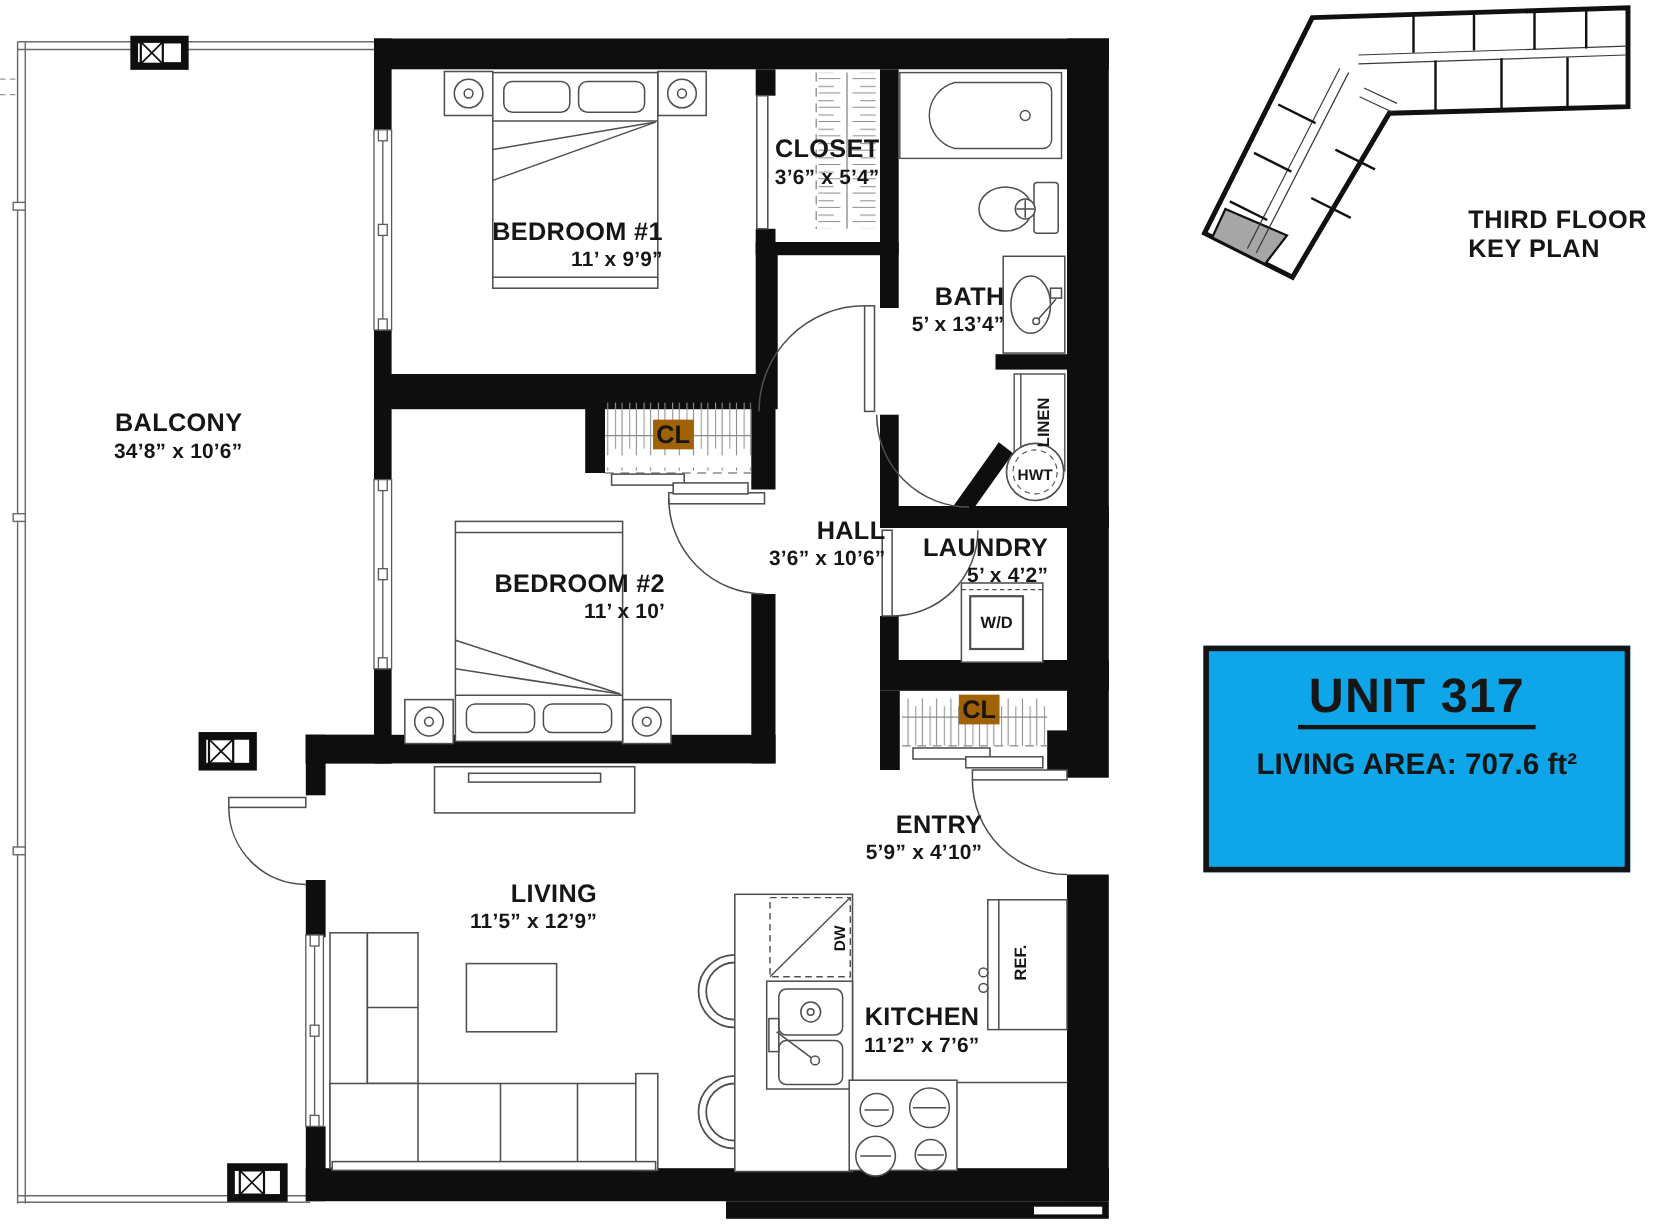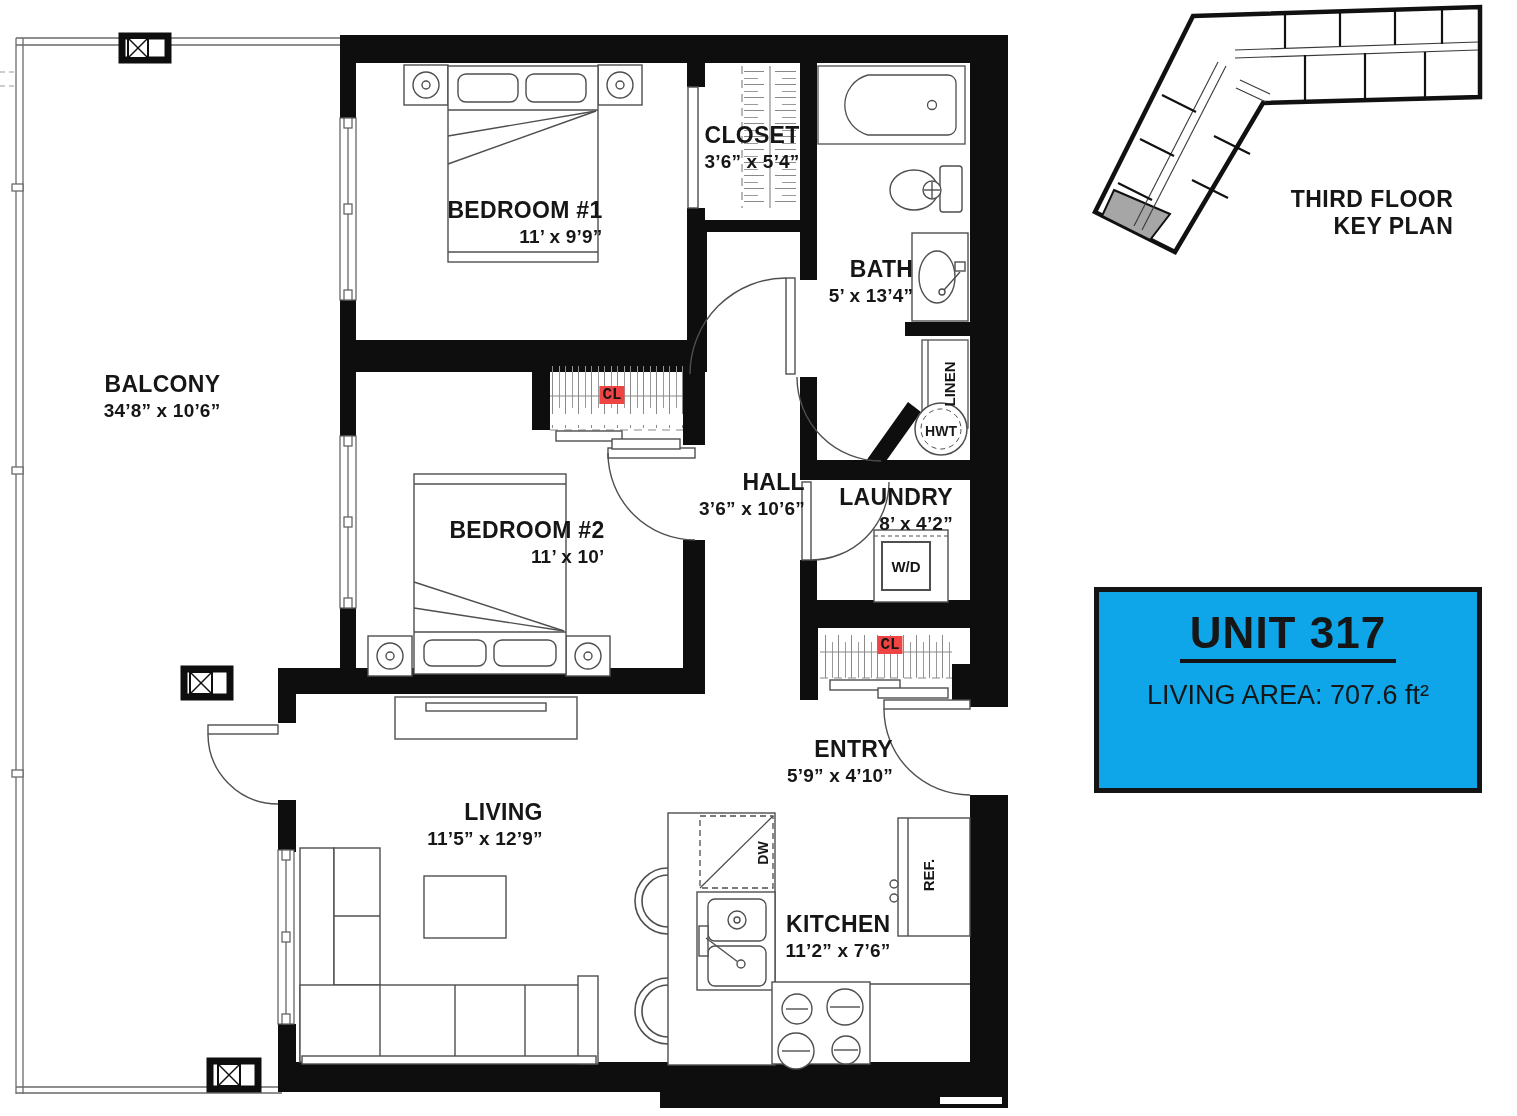--- a/index.html
+++ b/index.html
@@ -3,29 +3,29 @@
 <meta charset="utf-8">
 <style>
   html,body{margin:0;padding:0;background:#fff;}
   #stage{position:relative;width:1517px;height:1116px;background:#fff;overflow:hidden;
          font-family:"Liberation Sans","DejaVu Sans",sans-serif;color:#161616;}
   svg{position:absolute;display:block;}
   .room-label{position:absolute;transform:translateX(-50%);text-align:right;white-space:nowrap;}
   .rn{font-size:23px;font-weight:bold;letter-spacing:.3px;line-height:26px;}
   .rd{font-size:19px;font-weight:bold;letter-spacing:.2px;line-height:22px;margin-top:3px;}
   .fx{position:absolute;transform:translate(-50%,-50%);font-weight:bold;font-size:15px;white-space:nowrap;}
-  .fx.big{font-size:16px;background:#ef4444;padding:0 3px;font-family:Liberation Mono, monospace;}
+  .fx.big{font-size:23px;background:#a16207;padding:0 3px;}
   .fx.rot{transform:translate(-50%,-50%) rotate(-90deg);}
-  #keyplan-title{position:absolute;left:1372px;top:186px;transform:translateX(-50%);
-    text-align:right;font-weight:bold;font-size:23px;line-height:27px;letter-spacing:.5px;white-space:nowrap;}
+  #keyplan-title{position:absolute;left:1416px;top:186px;transform:translateX(-50%);
+    text-align:left;font-weight:bold;font-size:23px;line-height:27px;letter-spacing:.5px;white-space:nowrap;}
   #info-box{position:absolute;left:1094px;top:587px;width:388px;height:206px;border:5px solid #141414;
     box-sizing:border-box;background:#0ea5e9;text-align:center;}
   #info-title{margin-top:16px;font-size:44px;font-weight:bold;letter-spacing:1px;}
   #info-title span{border-bottom:4px solid #141414;padding:0 10px 2px;}
-  .info-line{font-size:27px;font-weight:normal;line-height:34px;white-space:nowrap;}
+  .info-line{font-size:27px;font-weight:bold;line-height:34px;white-space:nowrap;}
   #info-lines{margin-top:20px;}
 </style>
 </head>
 <body>
 
 <div id="stage">
 
 <svg id="plan" style="left:0;top:0" width="1040" height="1116" viewBox="0 0 1040 1116">
   <defs>
     <pattern id="hatchV" width="13" height="70" patternUnits="userSpaceOnUse">
@@ -361,21 +361,21 @@
 <div class="room-label" style="left:871px;top:256px">
   <div class="rn">BATH</div>
   <div class="rd">5’ x 13’4”</div>
 </div>
 <div class="room-label" style="left:752px;top:469px">
   <div class="rn">HALL</div>
   <div class="rd">3’6” x 10’6”</div>
 </div>
 <div class="room-label" style="left:896px;top:484px">
   <div class="rn">LAUNDRY</div>
-  <div class="rd">8’ x 4’2”</div>
+  <div class="rd">5’ x 4’2”</div>
 </div>
 <div class="room-label" style="left:527px;top:517px">
   <div class="rn">BEDROOM #2</div>
   <div class="rd">11’ x 10’</div>
 </div>
 <div class="room-label" style="left:840px;top:736px">
   <div class="rn">ENTRY</div>
   <div class="rd">5’9” x 4’10”</div>
 </div>
 <div class="room-label" style="left:485px;top:799px">

